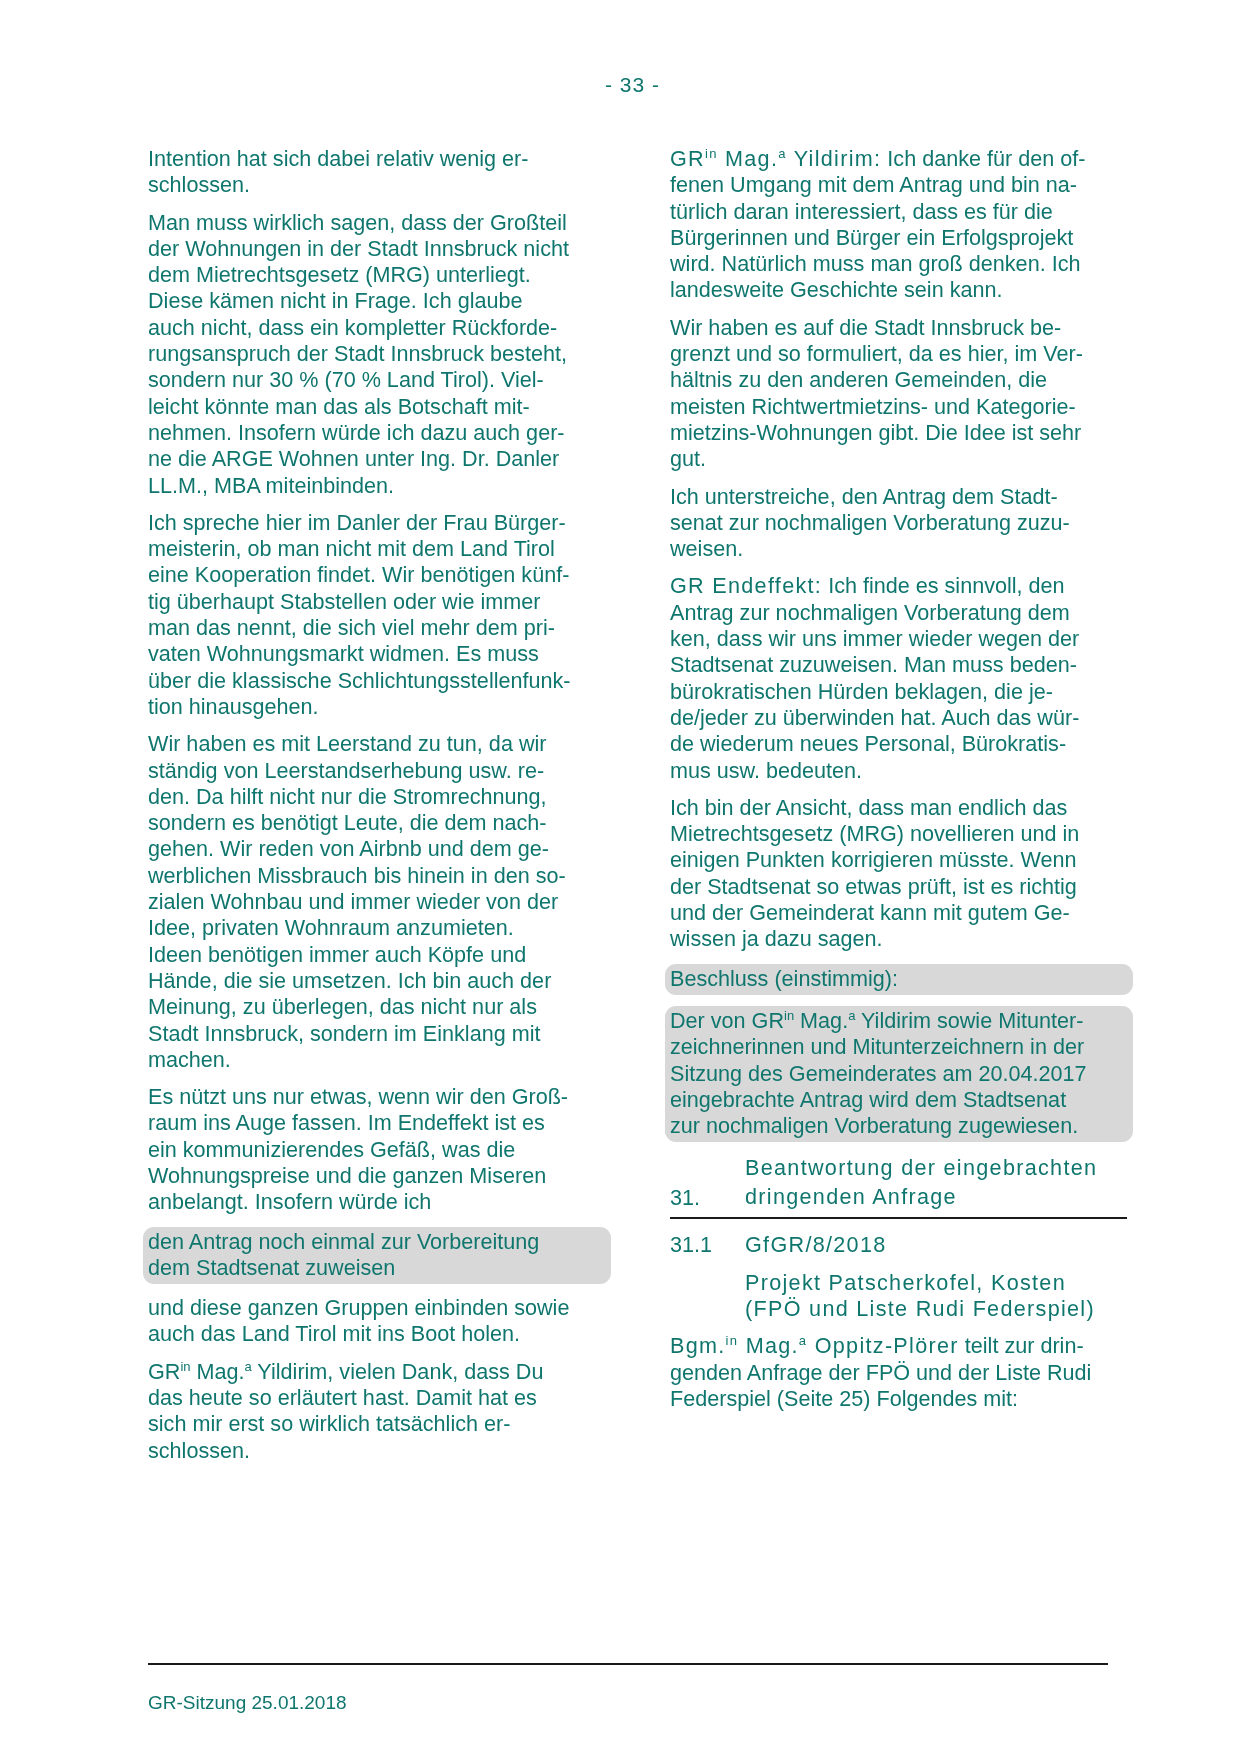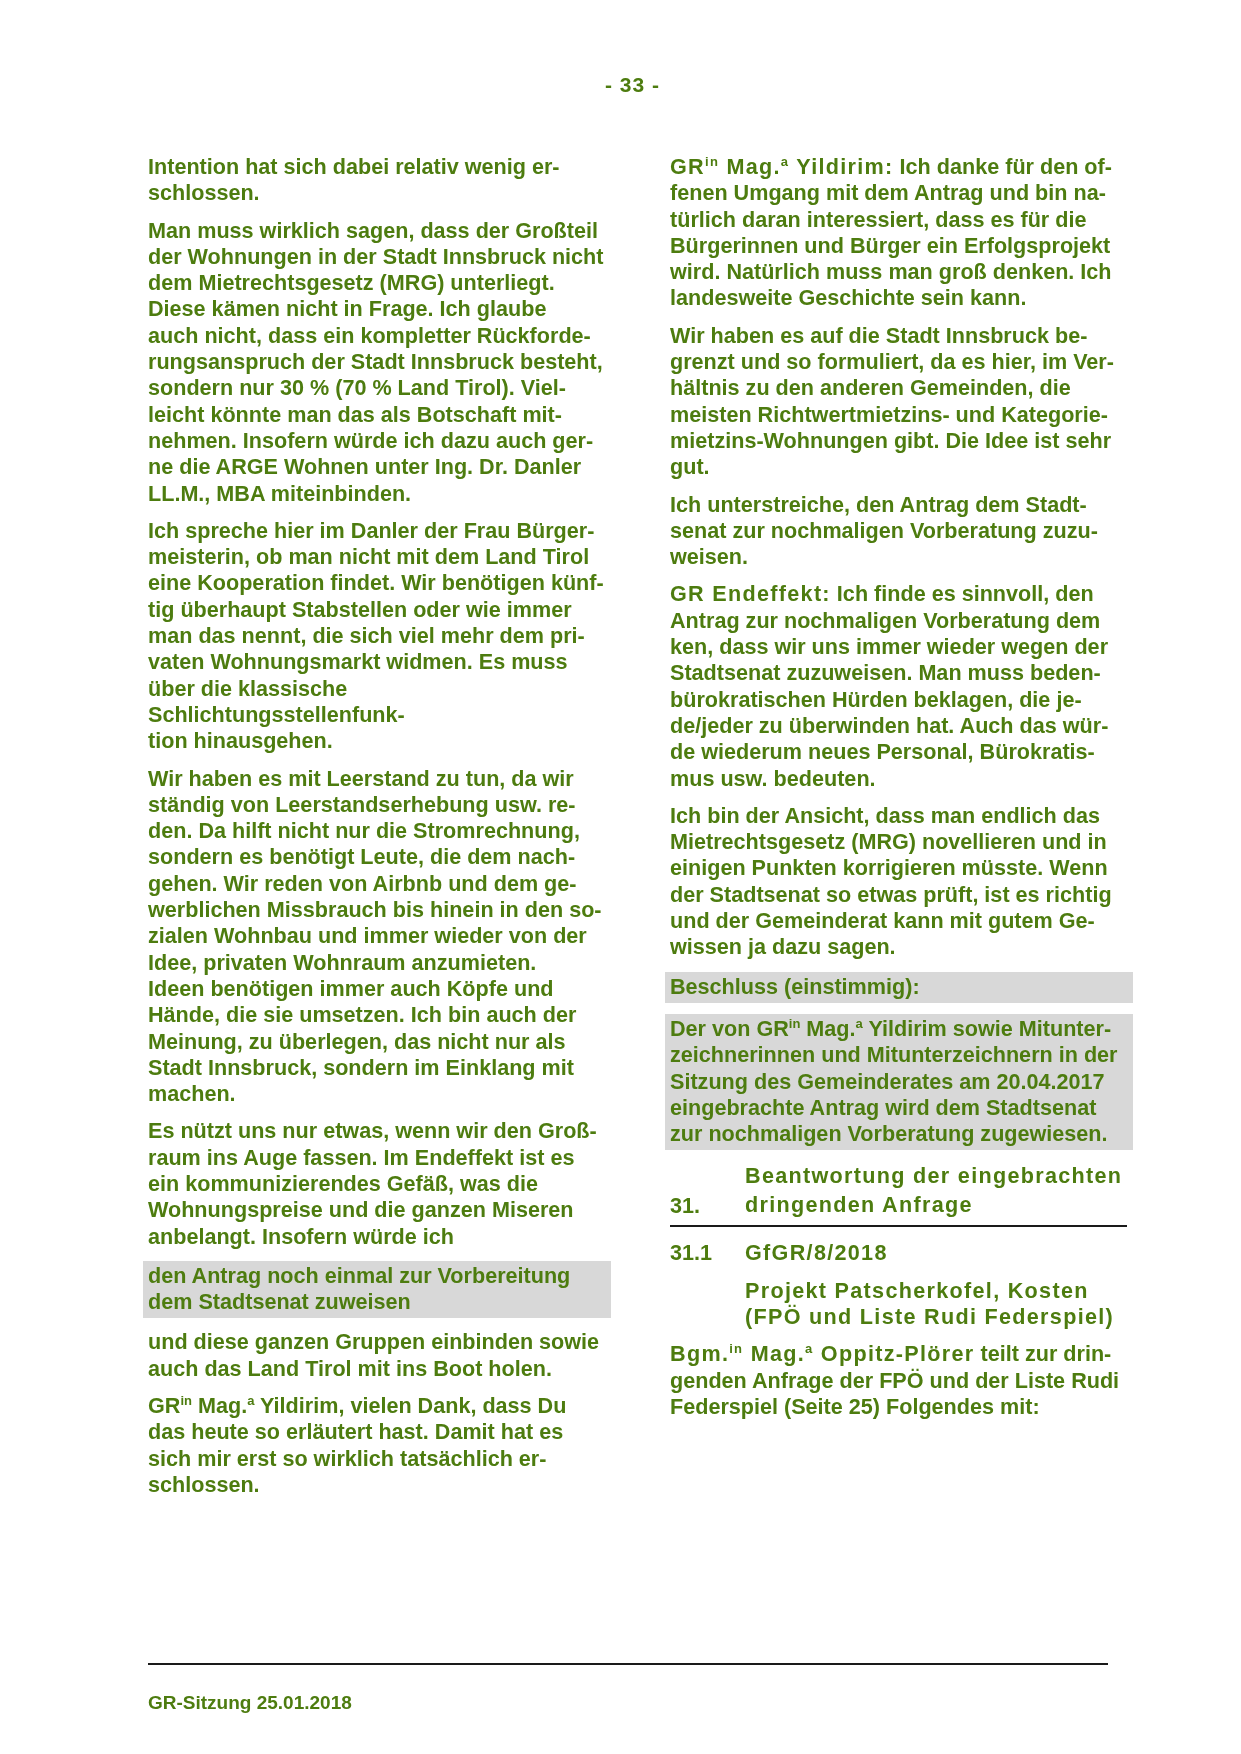--- a/index.html
+++ b/index.html
@@ -10,50 +10,51 @@
     background:#ffffff;
     font-family:"Liberation Sans","DejaVu Sans",sans-serif;
     color:#141414;
     overflow:hidden;
   }
   .pagenum {
     position:absolute; top:73px; left:12px; width:1241px;
     text-align:center; font-size:21px; letter-spacing:1px;
   }
   .col {
-    position:absolute; top:154px; width:457px;
+    position:absolute; top:146px; width:457px;
     font-size:21.6px; line-height:26.3px;
   }
   .col-left  { left:148px; }
   .col-right { left:670px; }
   .para { margin:0 0 11px 0; }
   .para.highlight {
     background:var(--hl,#d8d8d8);
     margin-left:-5px; margin-right:-6px;
     padding:2px 12px 3px 5px;
+    border-radius:11px;
   }
   .gap-before { margin-top:44px;align-items:flex-end; }
   .agenda { display:flex; margin:0 0 11px 0; }
   .agenda .num { flex:0 0 75px; }
   .agenda .txt { flex:1; }
   .agenda.underlined { border-bottom:2px solid #1a1a1a; padding-bottom:6px; margin-bottom:13px; }
   .agenda.underlined .txt .ln { line-height:29px; }
   .para.indent { margin-left:75px; }
   .sp { letter-spacing:1.3px; }
   sup { font-size:13px; line-height:0; vertical-align:super; }
   .footer-rule {
     position:absolute; left:148px; top:1663px; width:960px;
     border-top:2px solid #1a1a1a; height:0;
   }
   .footer-text { position:absolute; left:148px; top:1692px; font-size:19px; }
 </style>
 </head>
 <body>
 
-<div class="page" style="--hl: #d8d8d8; color: #4d7c0f; background: rgb(255, 255, 255); font-weight: bold;">
+<div class="page" style="--hl: #d8d8d8; color: #0f766e; background: rgb(255, 255, 255);">
   <div class="pagenum">- 33 -</div>
   <div class="col col-left" id="col-left">
       <div class="para">
         <div class="ln"><span>Intention hat sich dabei relativ wenig er-</span></div>
         <div class="ln"><span>schlossen.</span></div>
       </div>
       <div class="para">
         <div class="ln"><span>Man muss wirklich sagen, dass der Großteil</span></div>
         <div class="ln"><span>der Wohnungen in der Stadt Innsbruck nicht</span></div>
         <div class="ln"><span>dem Mietrechtsgesetz (MRG) unterliegt.</span></div>

